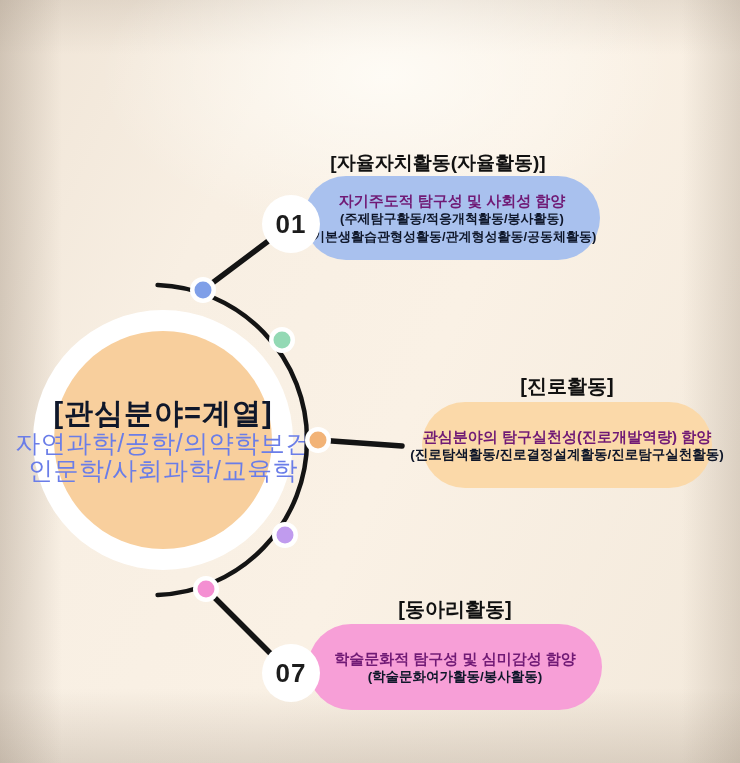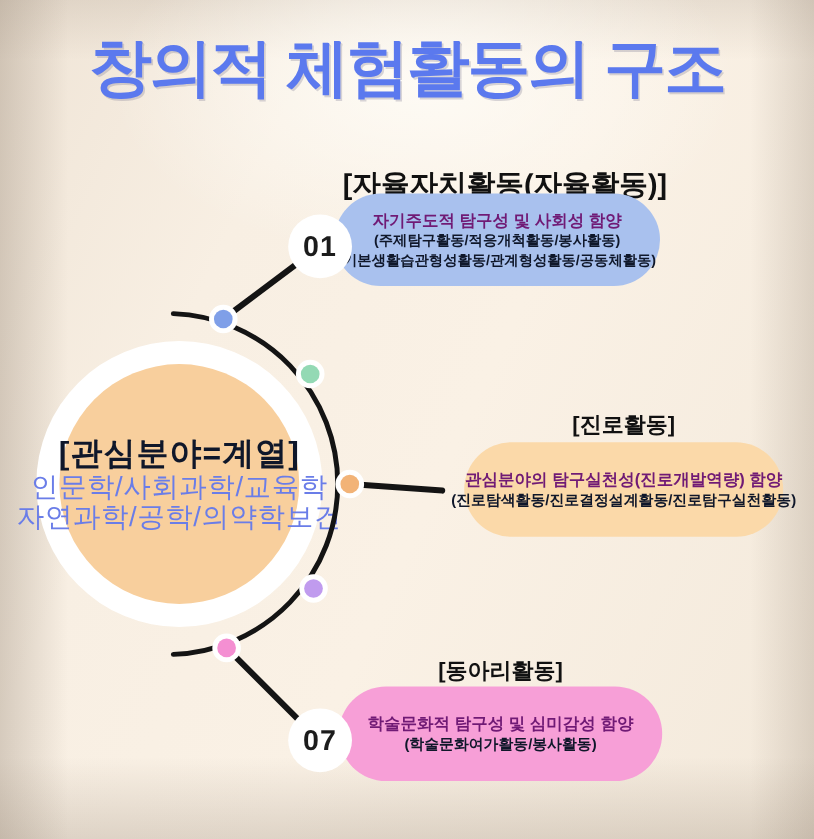--- a/index.html
+++ b/index.html
@@ -45,21 +45,21 @@
     font-size:26px;font-weight:800;color:#1c1c1c;letter-spacing:1px;
   }
   .badge-1{left:262px;top:195px;}
   .badge-2{left:379px;top:417px;}
   .badge-3{left:262px;top:644px;}
   
   .node-header{
     position:absolute;text-align:center;font-weight:800;color:#111111;
     white-space:nowrap;z-index:3;
   }
-  .header-1{left:311px;width:296px;top:150px;font-size:26px;}
+  .header-1{left:290px;width:296px;top:150px;font-size:19px;}
   .header-2{left:422px;width:290px;top:373px;font-size:20px;}
   .header-3{left:308px;width:294px;top:596px;font-size:20px;}
   
   .node-box{
     position:absolute;border-radius:44px;z-index:3;
     display:flex;flex-direction:column;align-items:center;justify-content:center;
     text-align:center;
   }
   .box-1{left:304px;top:176px;width:296px;height:84px;background:#a9c1ee;}
   .box-2{left:422px;top:402px;width:290px;height:86px;background:#fbd9a9;}
@@ -70,27 +70,26 @@
   .box-line{
     font-size:13.5px;line-height:18px;font-weight:600;color:#0f172a;white-space:nowrap;
   }
   .box-1 .box-line{font-size:13px;line-height:17.5px;}
 </style>
 </head>
 <body>
 
 <div class="stage">
 
-  <h1 class="title">창의적 체험활동의 구조</h1>
 
   <div class="center-circle">
     <div class="inner">
       <div class="ct1">[관심분야=계열]</div>
+      <div class="ct2">자연과학/공학/의약학보건</div>
       <div class="ct2">인문학/사회과학/교육학</div>
-      <div class="ct2">자연과학/공학/의약학보건</div>
     </div>
   </div>
 
   <svg class="links" width="740" height="763" viewBox="0 0 740 763">
     <path class="stroke" d="M 157.6 285.1 A 155 155 0 0 1 157.6 594.9" stroke-width="4.5"></path>
     <line class="stroke" x1="203" y1="290" x2="287" y2="227" stroke-width="5.5"></line>
     <line class="stroke" x1="318" y1="440" x2="402" y2="446" stroke-width="5.5"></line>
     <line class="stroke" x1="206" y1="589" x2="286" y2="669" stroke-width="5.5"></line>
 
     <g>

